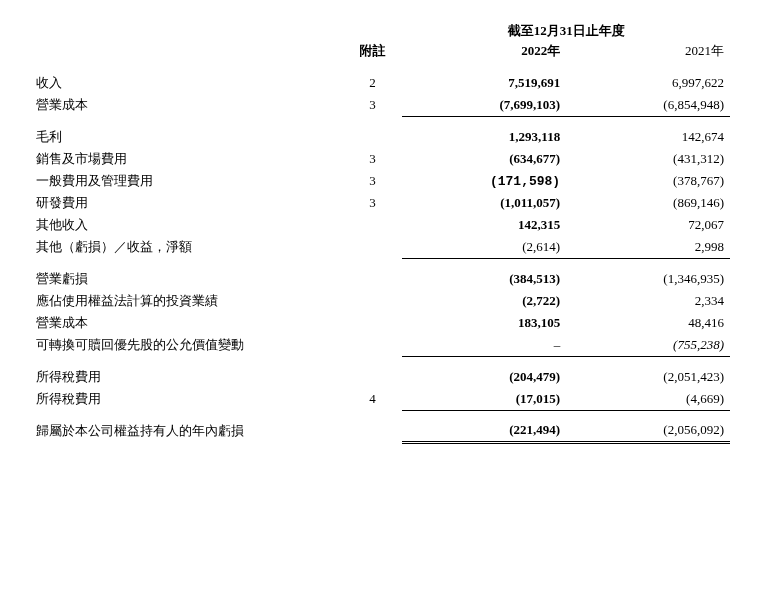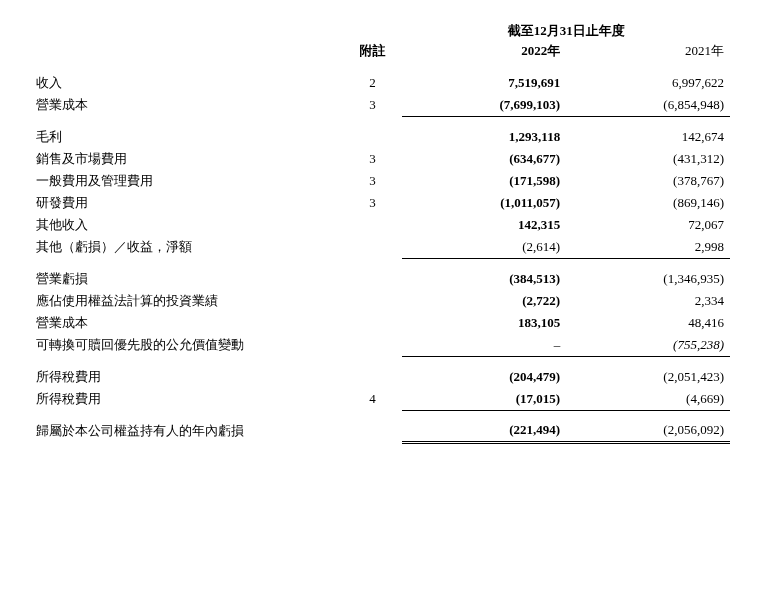--- a/index.html
+++ b/index.html
@@ -93,21 +93,21 @@
       </tr>
       <tr>
         <td class="label-col">銷售及市場費用</td>
         <td class="note-col">3</td>
         <td class="val-col" style="font-weight: bold;">(634,677)</td>
         <td class="val-col">(431,312)</td>
       </tr>
       <tr>
         <td class="label-col">一般費用及管理費用</td>
         <td class="note-col">3</td>
-        <td class="val-col" style="font-weight: bold;">(171,598)</td>
+        <td class="val-col" style="font-weight: bold; font-family: Liberation Mono, monospace;">(171,598)</td>
         <td class="val-col">(378,767)</td>
       </tr>
       <tr>
         <td class="label-col">研發費用</td>
         <td class="note-col">3</td>
         <td class="val-col" style="font-weight: bold;">(1,011,057)</td>
         <td class="val-col">(869,146)</td>
       </tr>
       <tr>
         <td class="label-col">其他收入</td>

